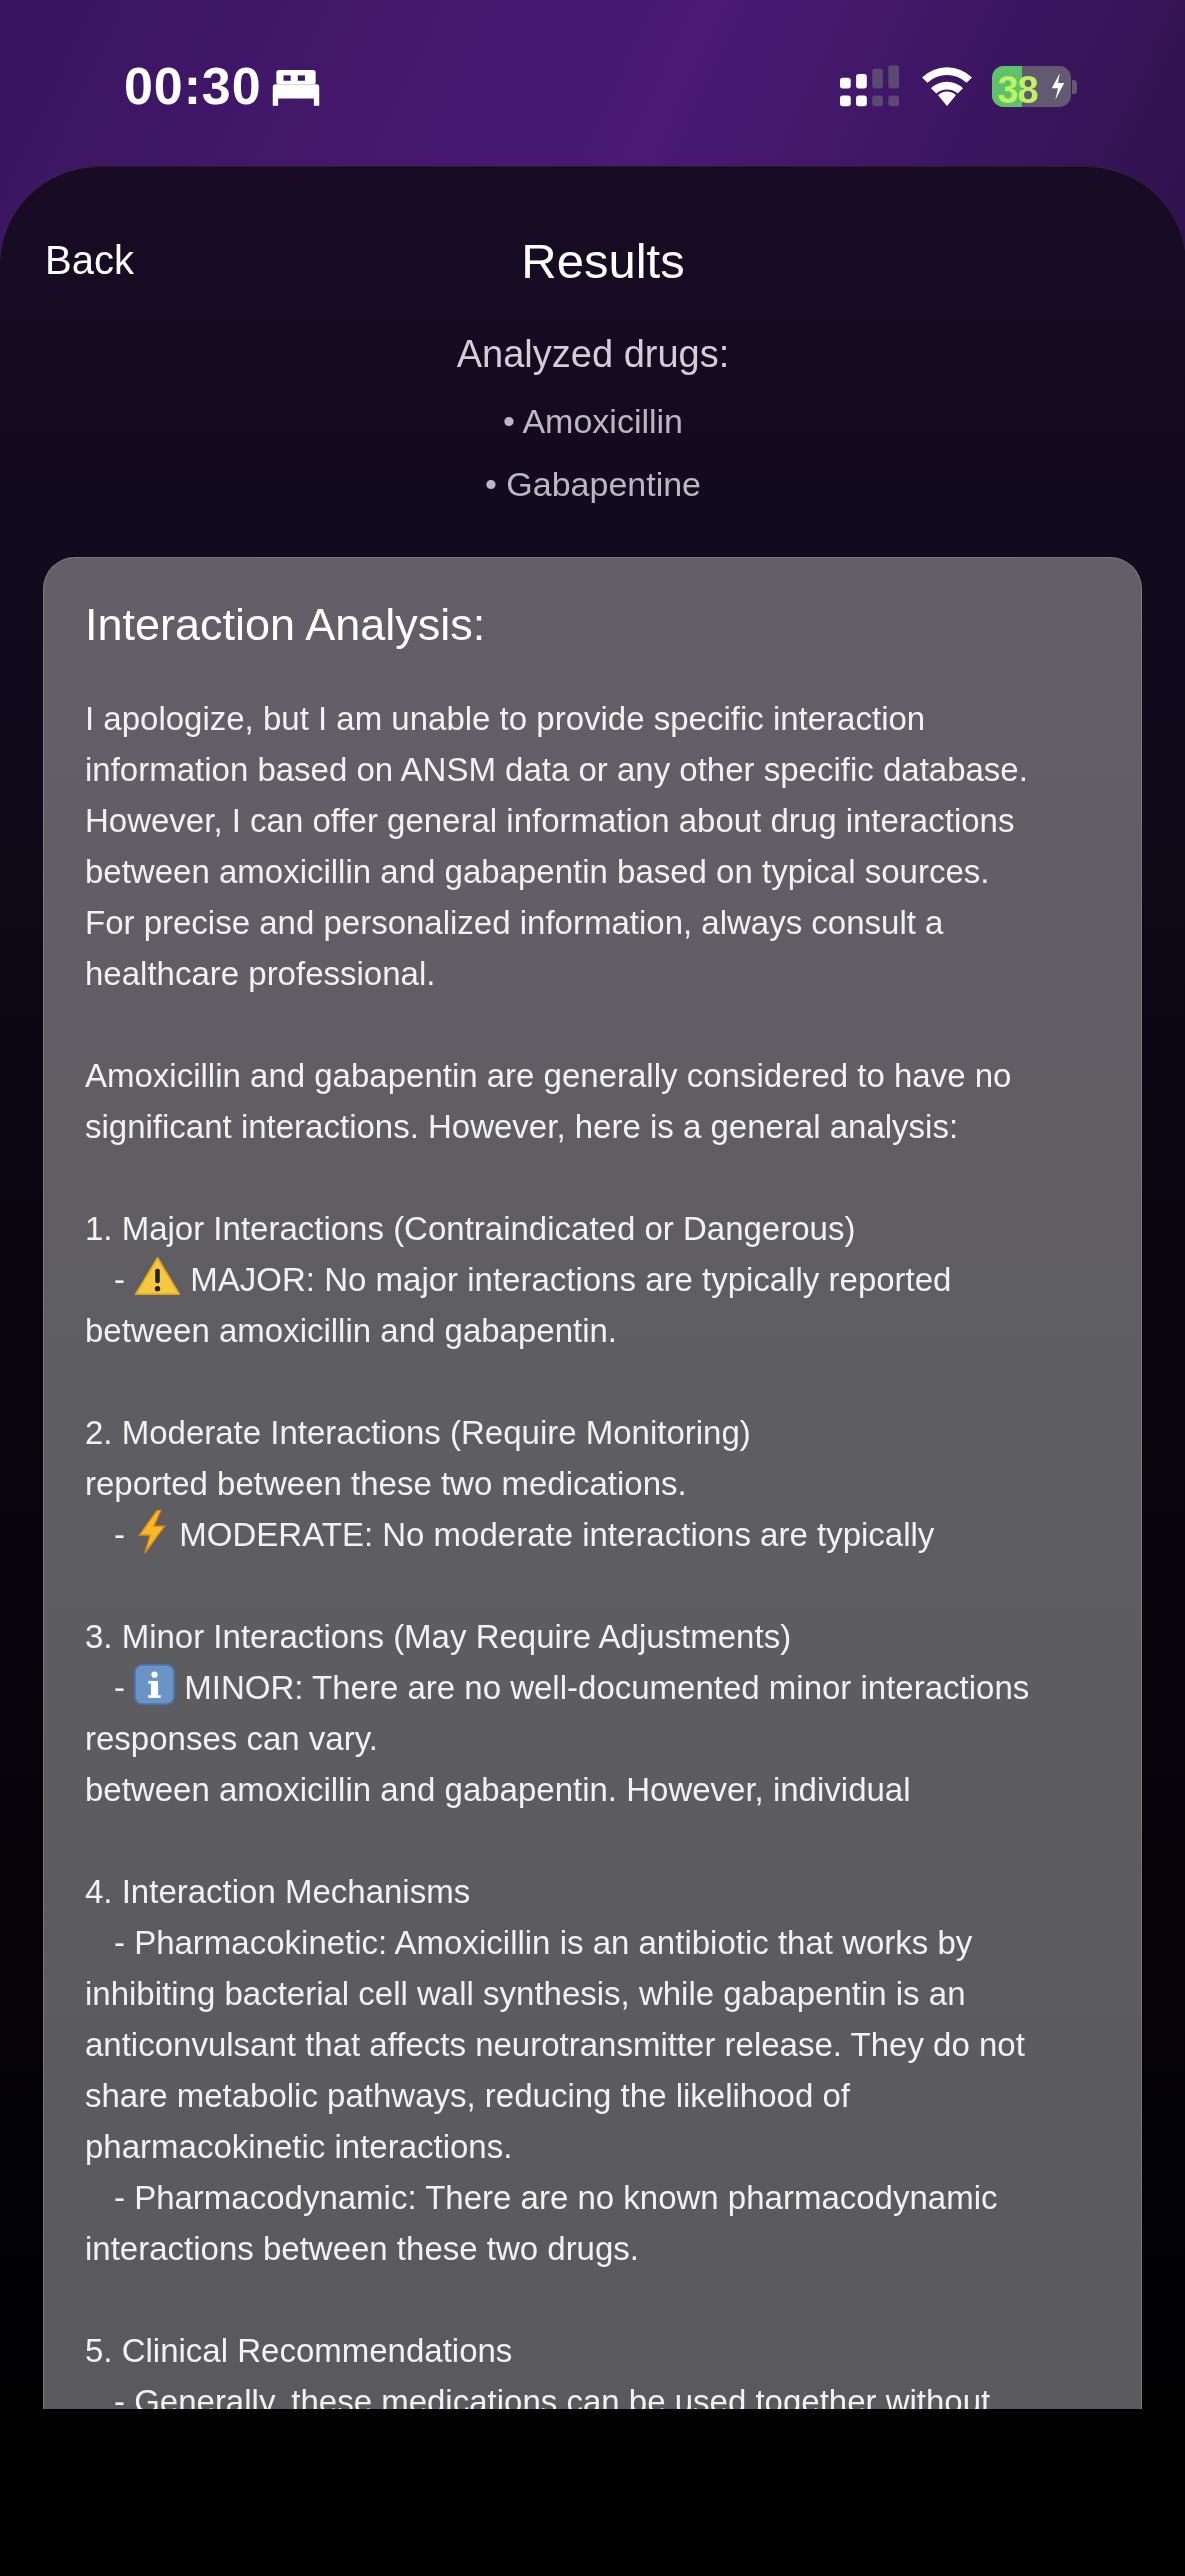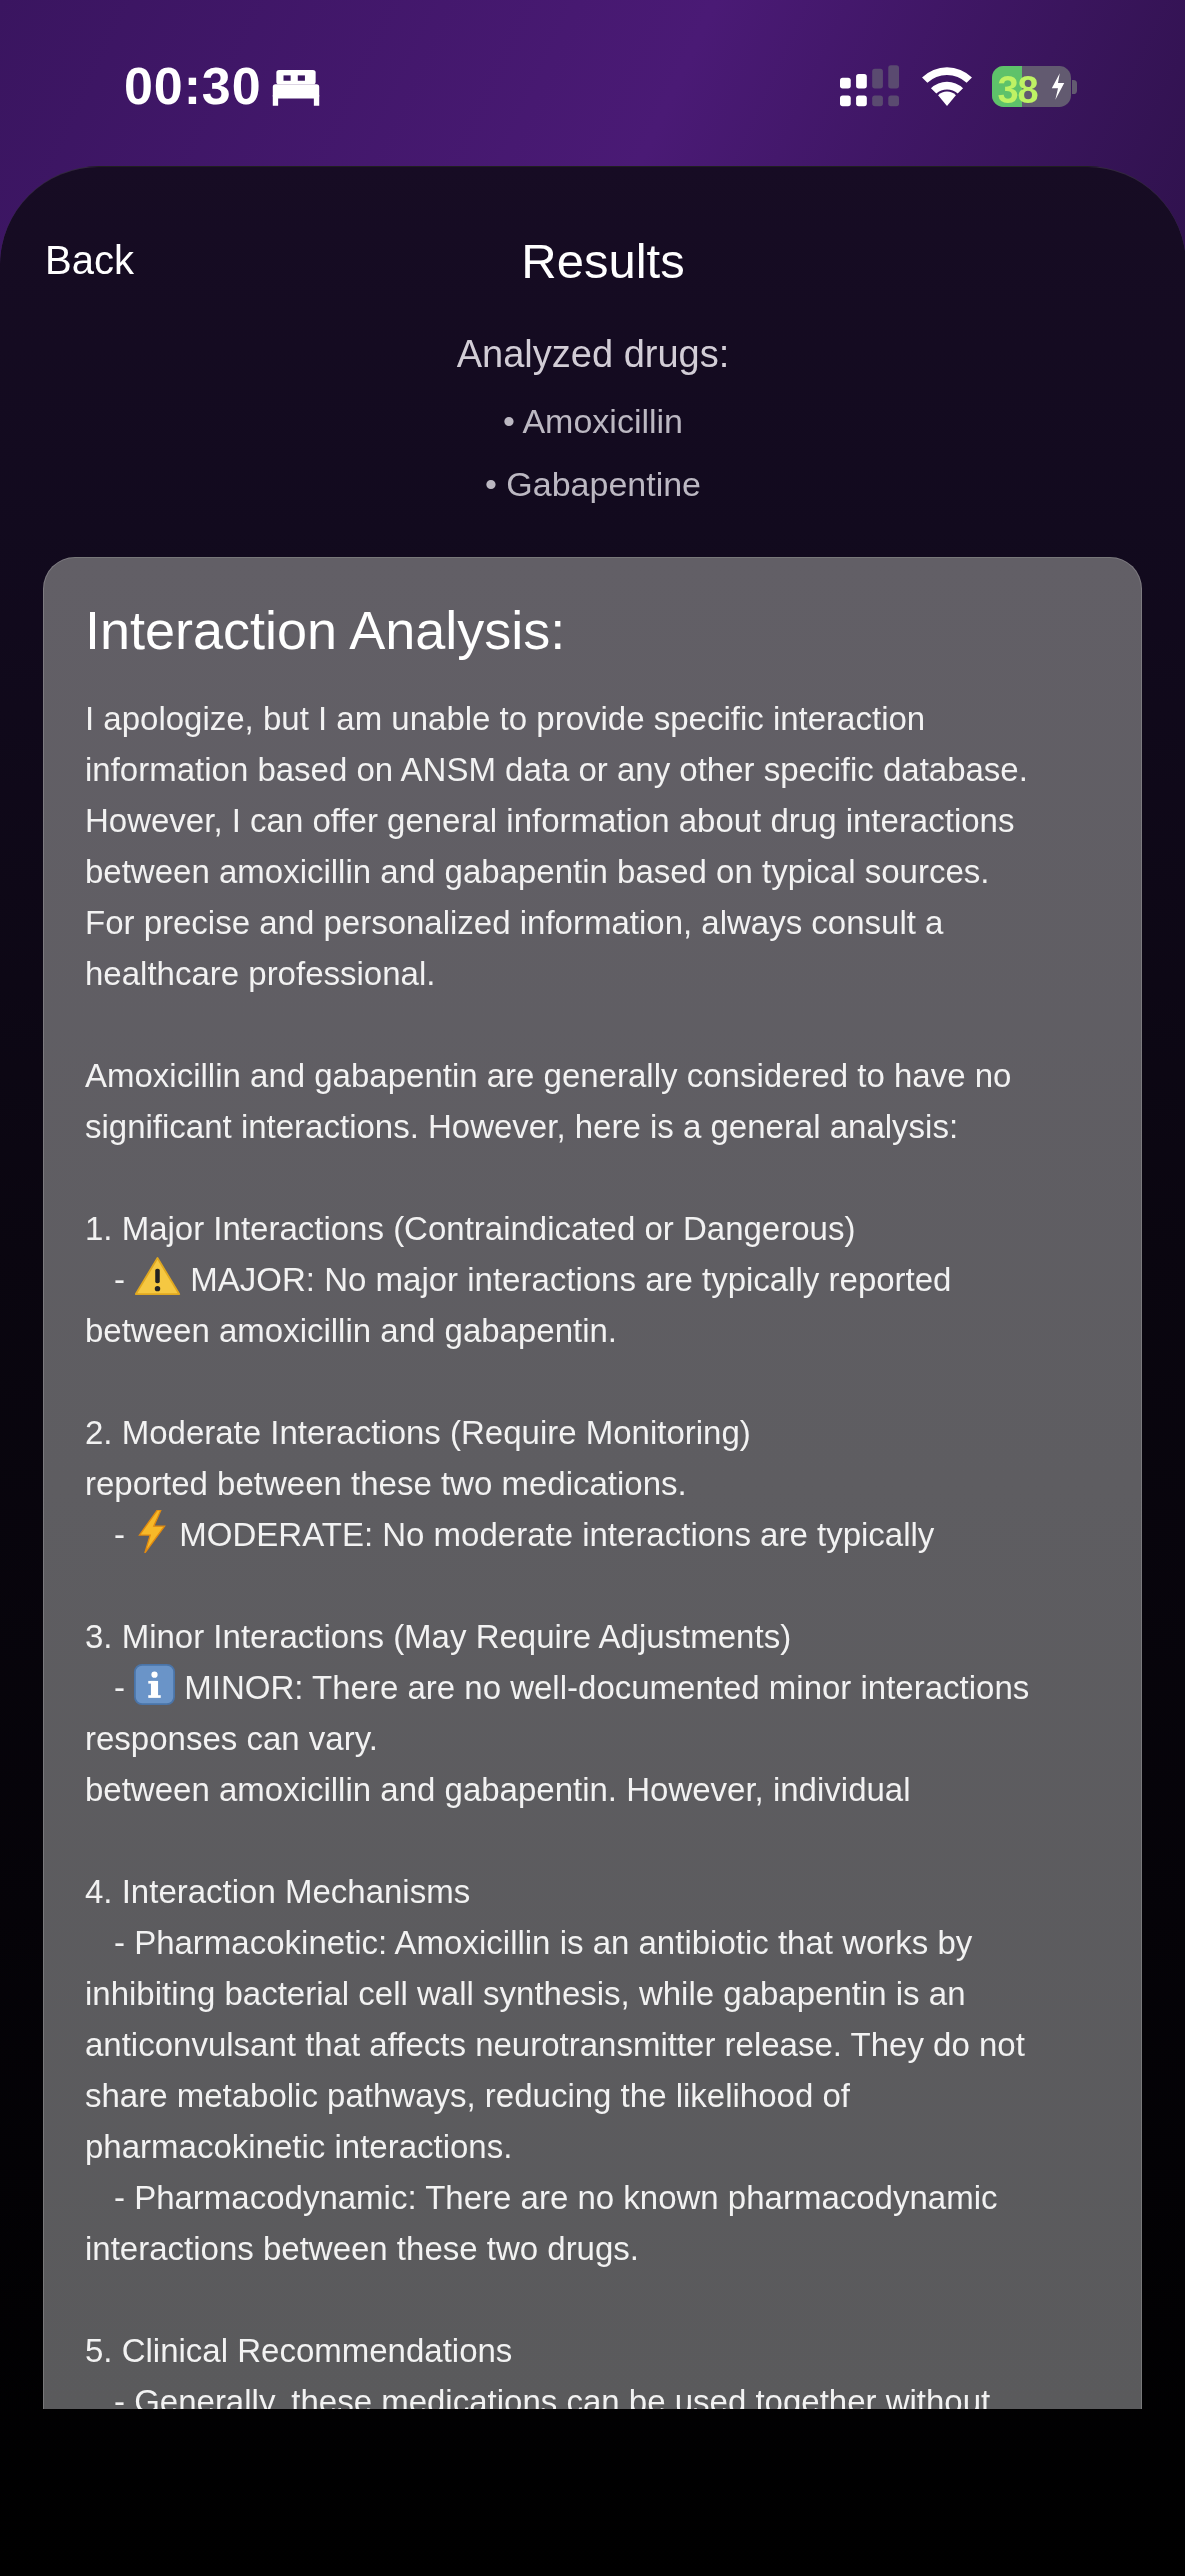--- a/index.html
+++ b/index.html
@@ -73,21 +73,21 @@
   .card {
     position: absolute; left: 43px; top: 390px; width: 1099px; height: 1852px;
     background: linear-gradient(180deg, #625f66 0%, #5e5d61 50%, #5a5a5c 100%);
     border: 1.8px solid rgba(255,255,255,0.18);
     border-bottom: none;
     border-radius: 32px 32px 0 0;
     overflow: hidden;
   }
   .card-title {
     position: absolute; left: 41px; top: 41px;
-    font-size: 54px; color: #fff;
+    font-size: 45px; color: #fff;
   }
   .card-body {
     position: absolute; left: 41px; top: 135px; width: 1033px;
     font-size: 33px; line-height: 51px; color: #f2f2f2;
   }
   .blank { height: 51px; }
   .line { display: block; white-space: nowrap; }
   .indent { padding-left: 29px; }
   .emoji-warn { display: inline-block; width: 47px; height: 40px; vertical-align: -5.4px; }
   .emoji-bolt { display: inline-block; width: 36px; height: 43px; vertical-align: -7.2px; }

